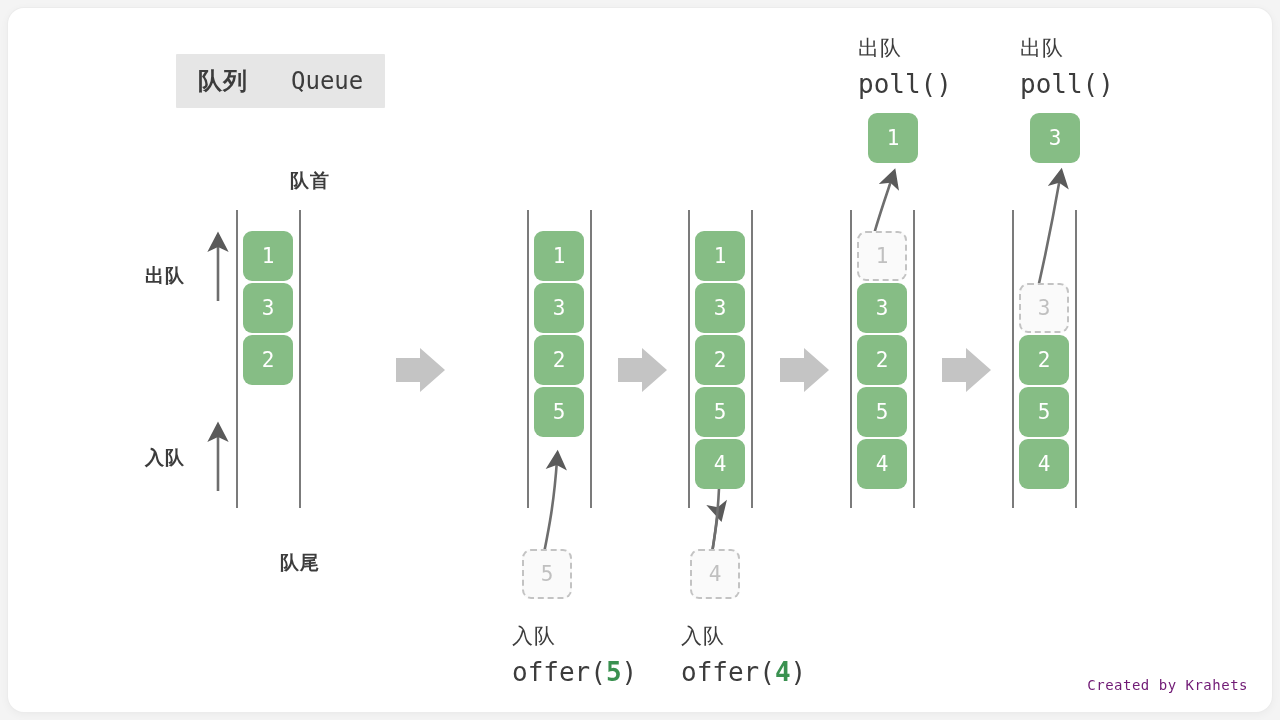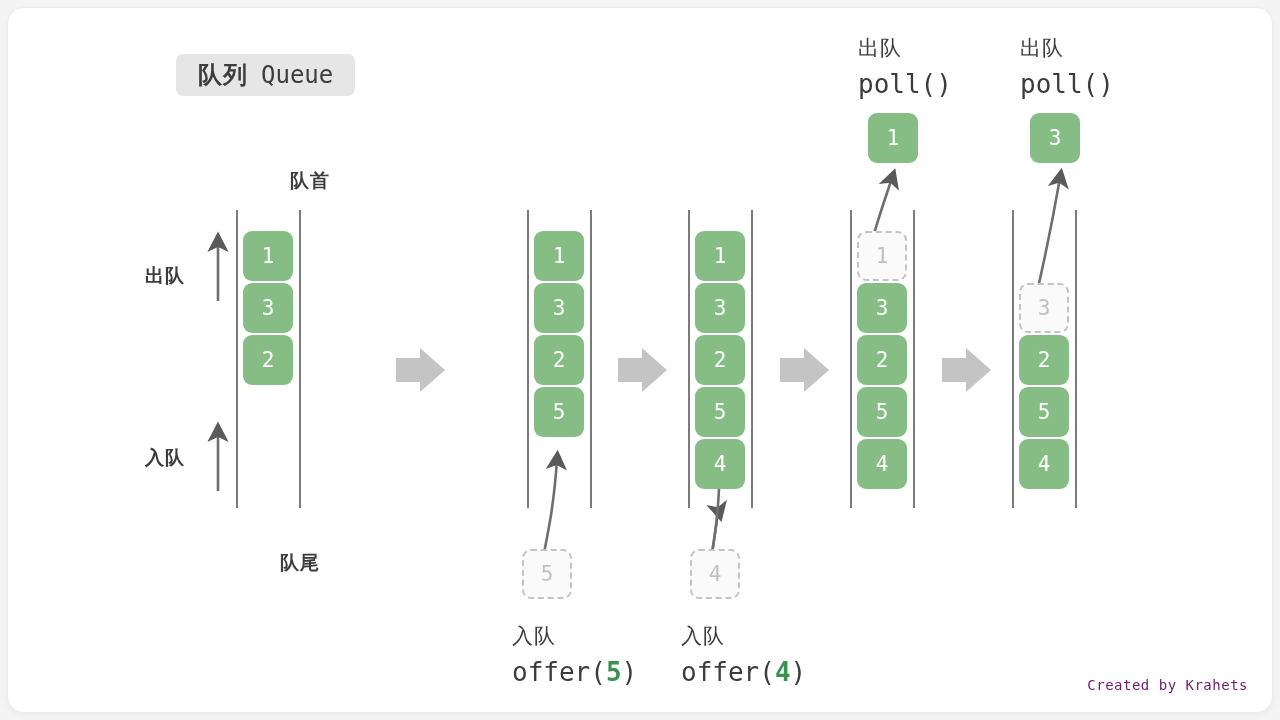--- a/index.html
+++ b/index.html
@@ -32,39 +32,40 @@
     box-sizing: border-box;
     overflow: hidden;
   }
 
   .abs { position: absolute; }
 
   
   #title-badge {
     left: 168px;
     top: 46px;
-    height: 42px;
+    height: 54px;
     padding: 0 22px;
     background: #e6e6e6;
-    border-radius: 7px;
+    border-radius: 1px;
     display: flex;
     align-items: center;
-    gap: 13px;
+    gap: 5px;
   }
   #title-badge .cn {
     font-family: "Liberation Sans", "DejaVu Sans", sans-serif;
     font-weight: bold;
     font-size: 24px;
     color: #3c3c3c;
     letter-spacing: 1px;
   }
   #title-badge .en {
     font-family: "DejaVu Sans Mono", "Liberation Mono", monospace;
     font-size: 24px;
     color: #3c3c3c;
+    margin-left: 38px;
   }
 
   
   .cn-bold {
     font-family: "Liberation Sans", "DejaVu Sans", sans-serif;
     font-weight: bold;
     font-size: 19px;
     color: #3c3c3c;
     letter-spacing: 1px;
     white-space: nowrap;

